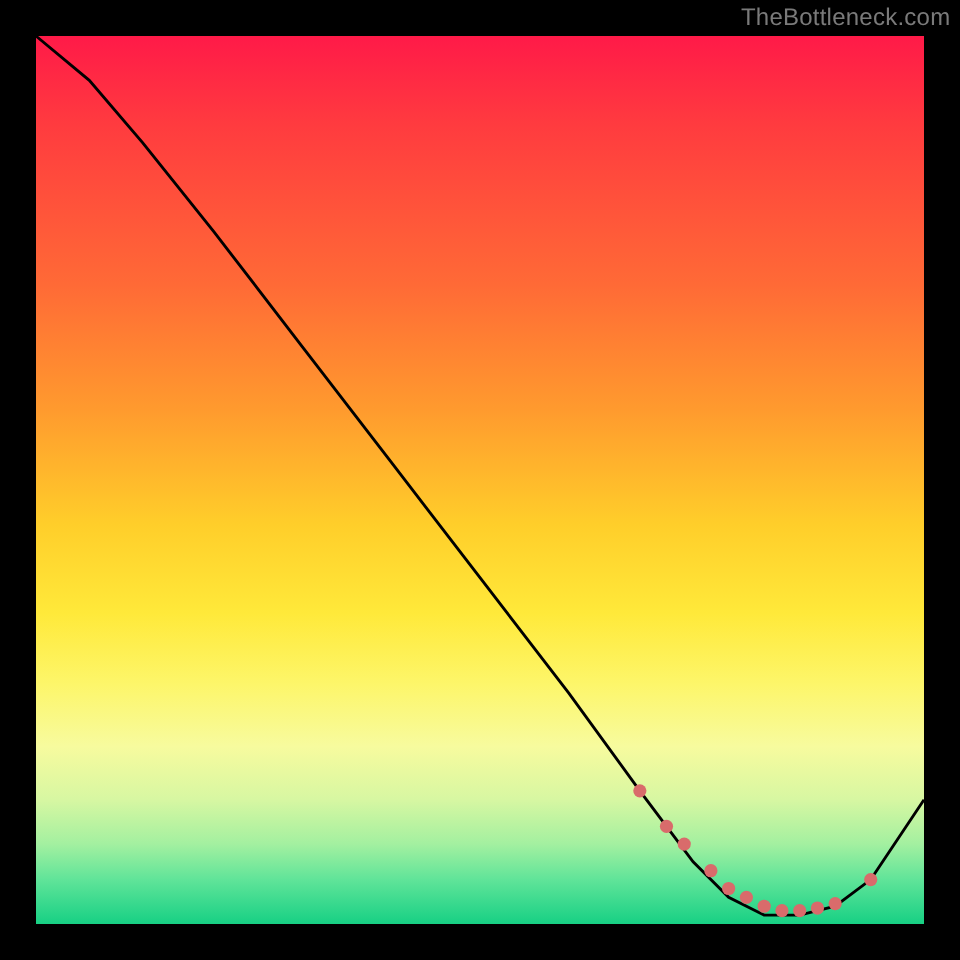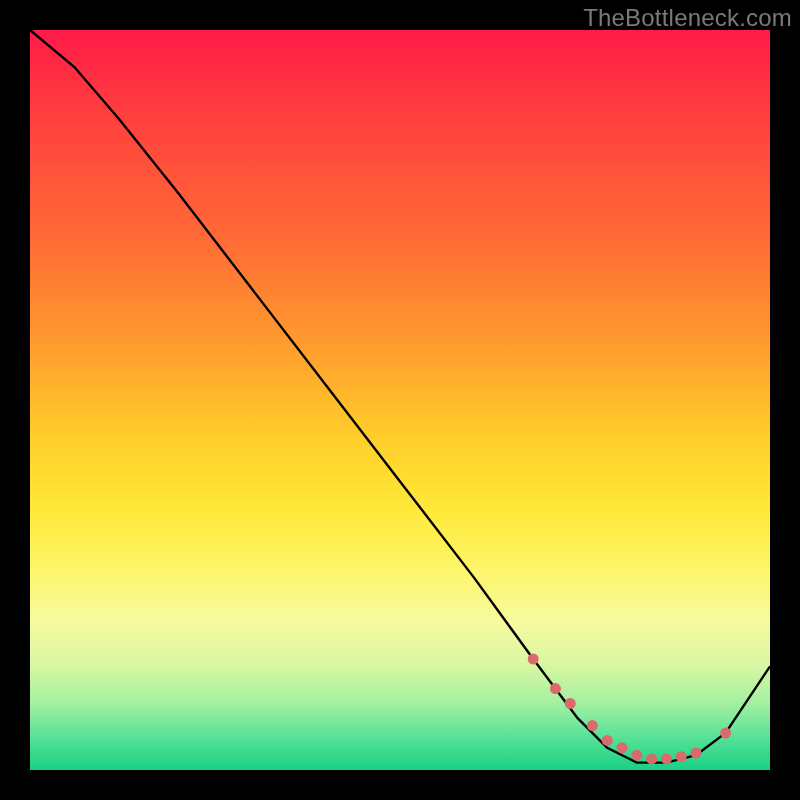--- a/index.html
+++ b/index.html
@@ -51,21 +51,21 @@
     left: 0; top: 0;
     width: 740px;
     height: 740px;
     overflow: visible;
   }
   .attribution {
     position: absolute;
     top: 4px;
     right: 8px;
     color: #7a7a7a;
-    font-size: 24px;
+    font-size: 20px;
     letter-spacing: 0.2px;
     user-select: none;
   }
 </style>
 </head>
 <body>
 
 <div class="stage">
 
   <div class="attribution">TheBottleneck.com</div>

